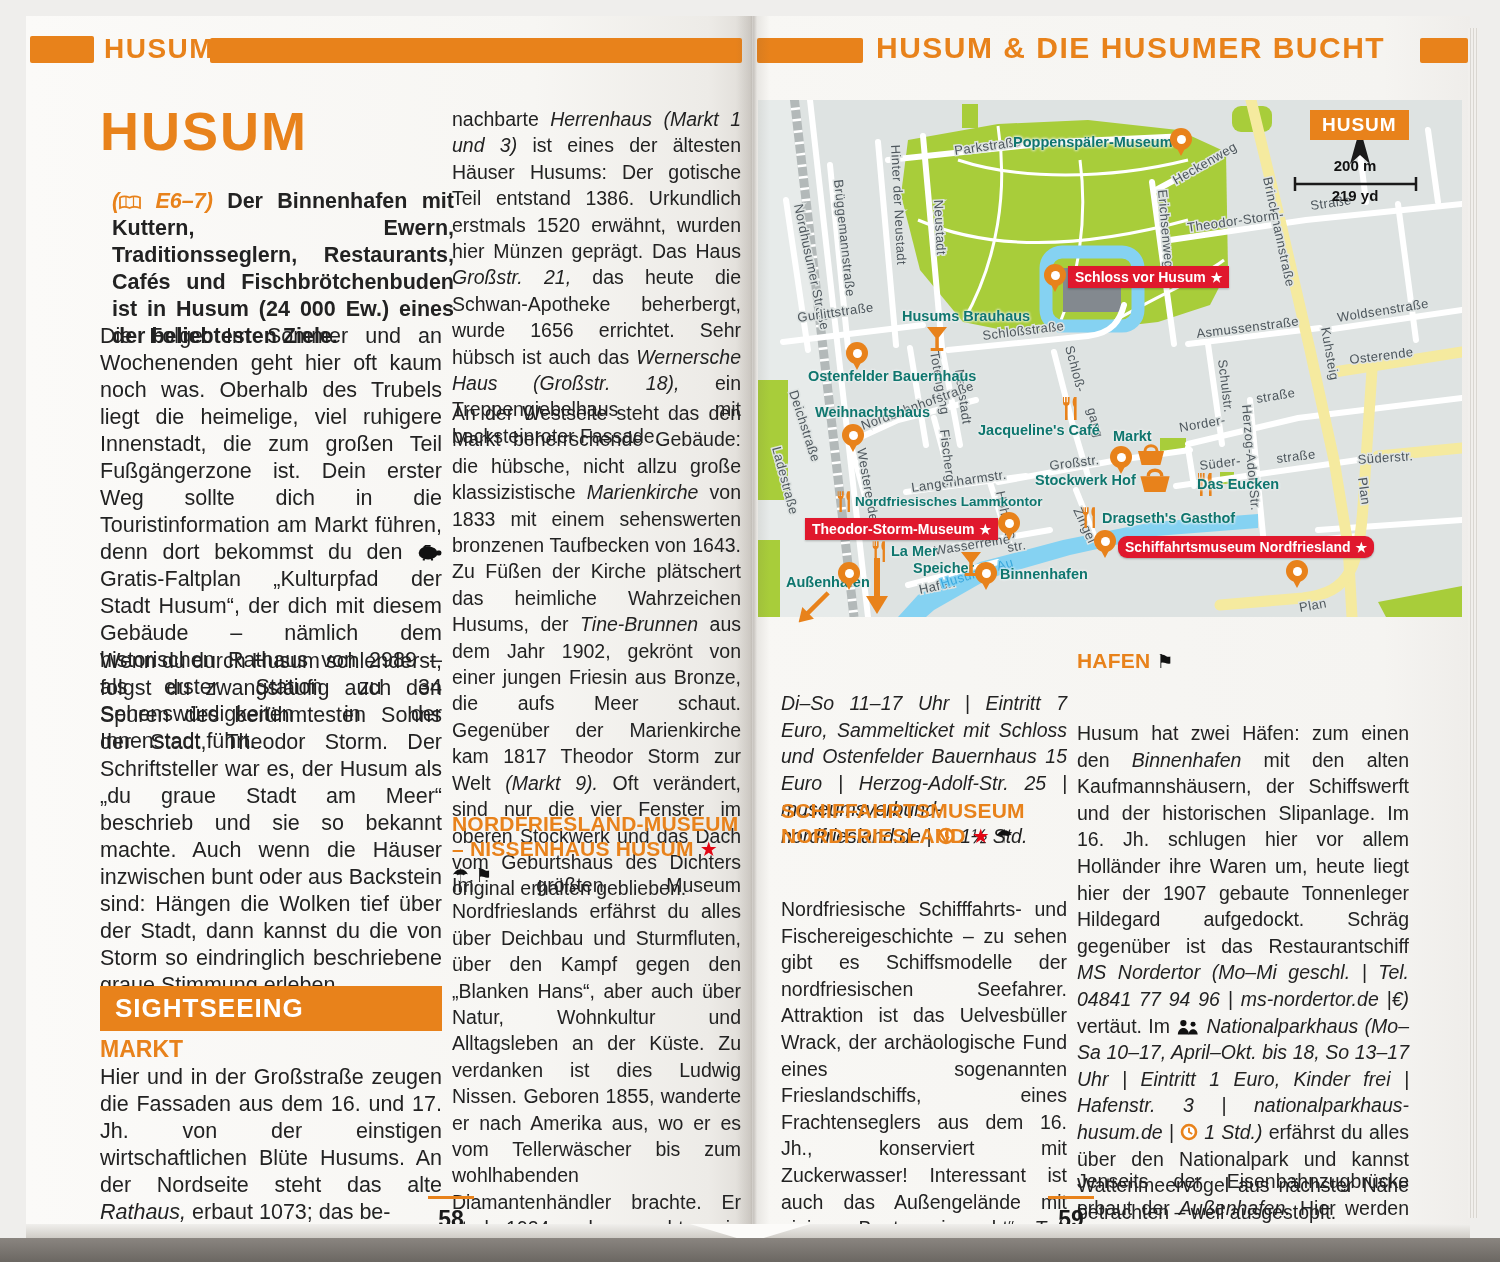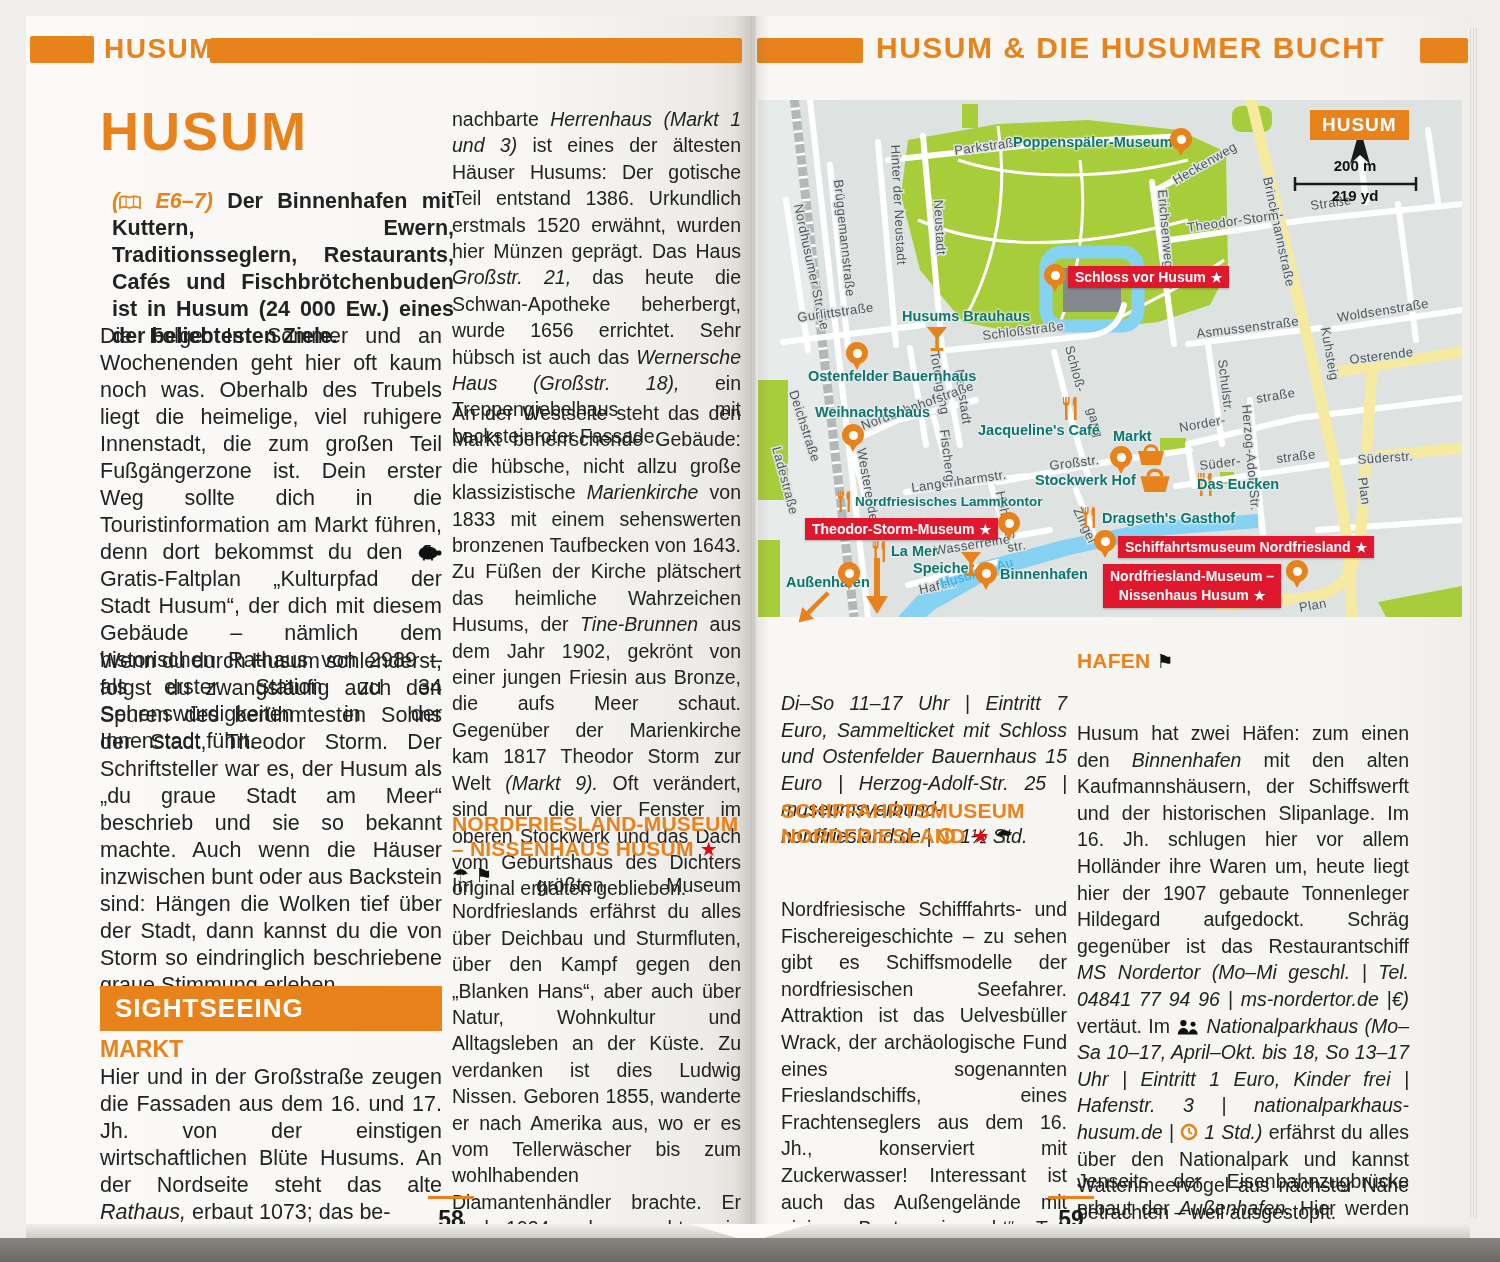--- a/index.html
+++ b/index.html
@@ -328,26 +328,22 @@
       <i></i>
     </div>
   <span class="micon" style="left:44px;top:486px;transform:rotate(45deg);"><svg width="20" height="42" viewBox="0 0 26 56">
         <rect x="10" y="0" width="6" height="40" fill="#E8821B"></rect>
         <path d="M2 38 L13 56 L24 38 z" fill="#E8821B"></path>
       </svg></span>
 
   <div class="pin" style="left:336px;top:430px;">
       <i></i>
     </div>
-  <div class="redlbl" style="left:360px;top:436px;"><span>Schiffahrtsmuseum Nordfriesland</span><span class="wstar">★</span></div>
-
-  <div class="redlbl nfm" style="left:345px;top:464px;">
-    <span>Nordfriesland-Museum –</span><br>
-    <span>Nissenhaus Husum</span><span class="wstar">★</span>
-  </div>
+  <div class="redlbl" style="left:360px;top:436px;border-radius:9px;"><span>Schiffahrtsmuseum Nordfriesland</span><span class="wstar">★</span></div>
+
   <div class="pin" style="left:528px;top:460px;">
       <i></i>
     </div>
 </div>
 
 <div class="abs bodytxt cr info" style="left:781px;top:650px;width:286px;"><span>Di–So 11–17 Uhr | Eintritt 7 Euro, Sammelticket mit Schloss und Ostenfelder Bauernhaus 15 Euro | Herzog-Adolf-Str. 25 | museumsverbund-nordfriesland.de | </span><span class="ic"><svg width="18" height="18" viewBox="0 0 18 18">
         <circle cx="9" cy="9" r="7" fill="#fff" stroke="#E8821B" stroke-width="2.6"></circle>
         <path d="M9 4.8V9l3.2 2" fill="none" stroke="#E8821B" stroke-width="1.9"></path>
       </svg></span><span> 1½ Std.</span></div>
 <div class="abs oheading h-poi" style="left:781px;top:798px;width:286px;">

